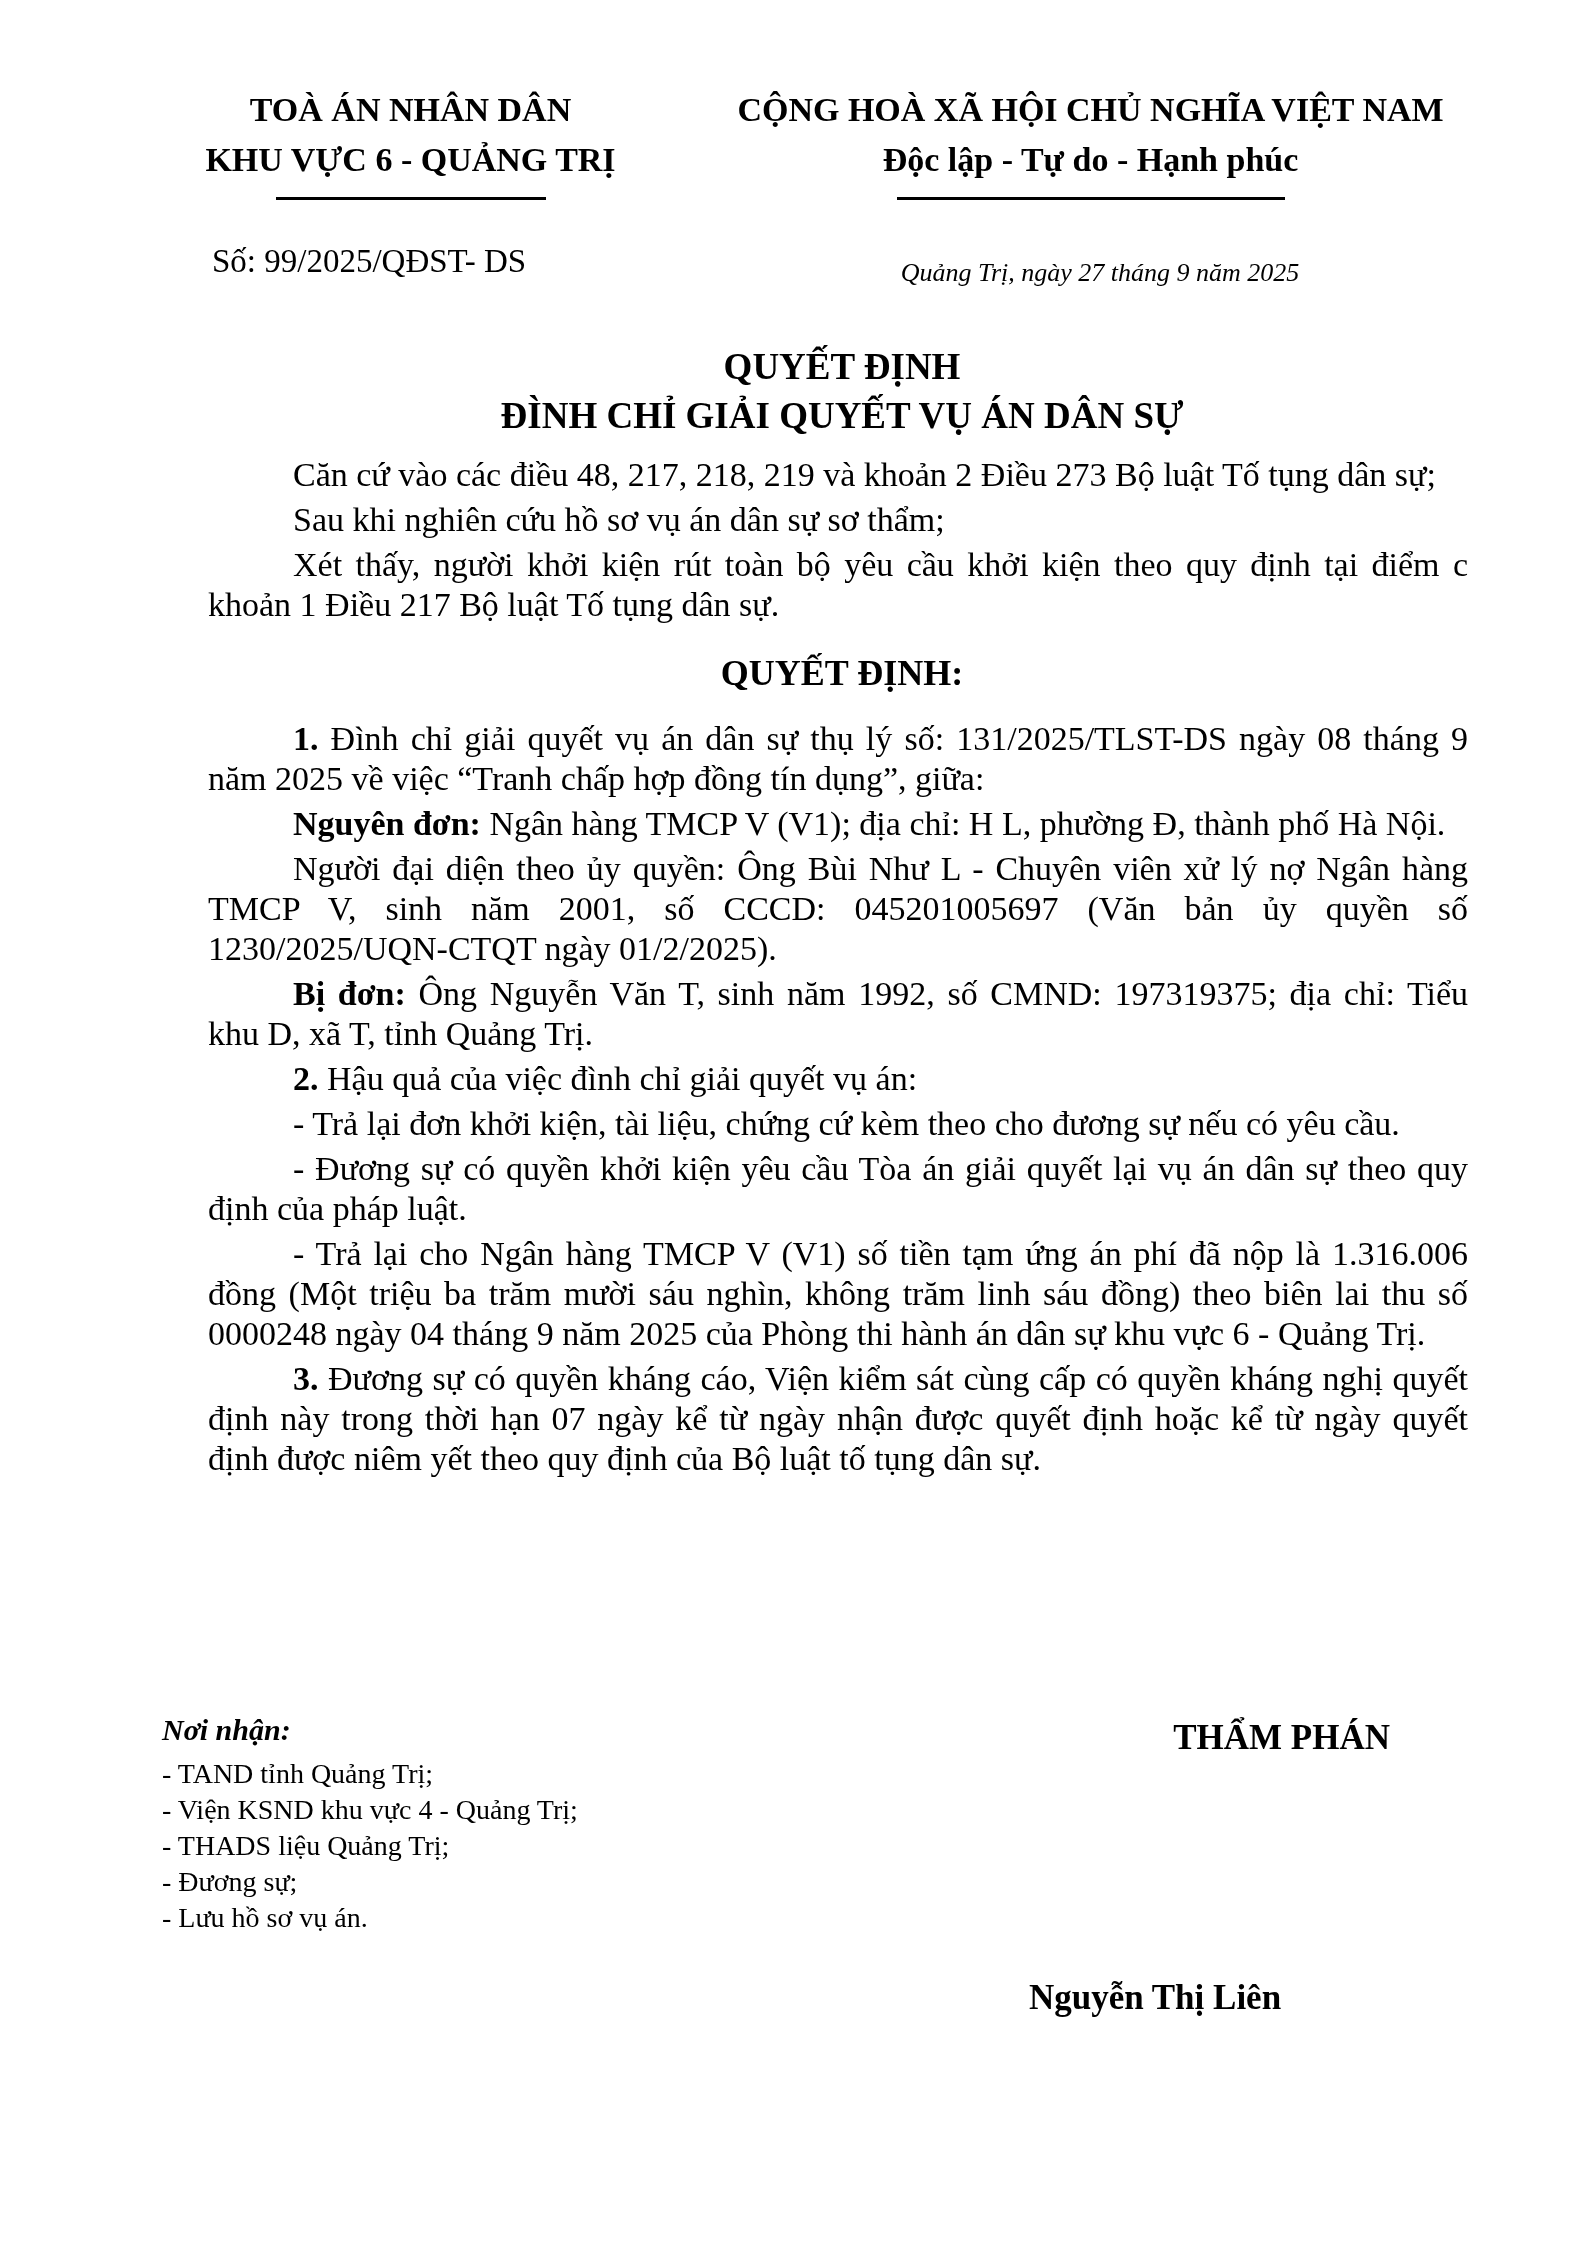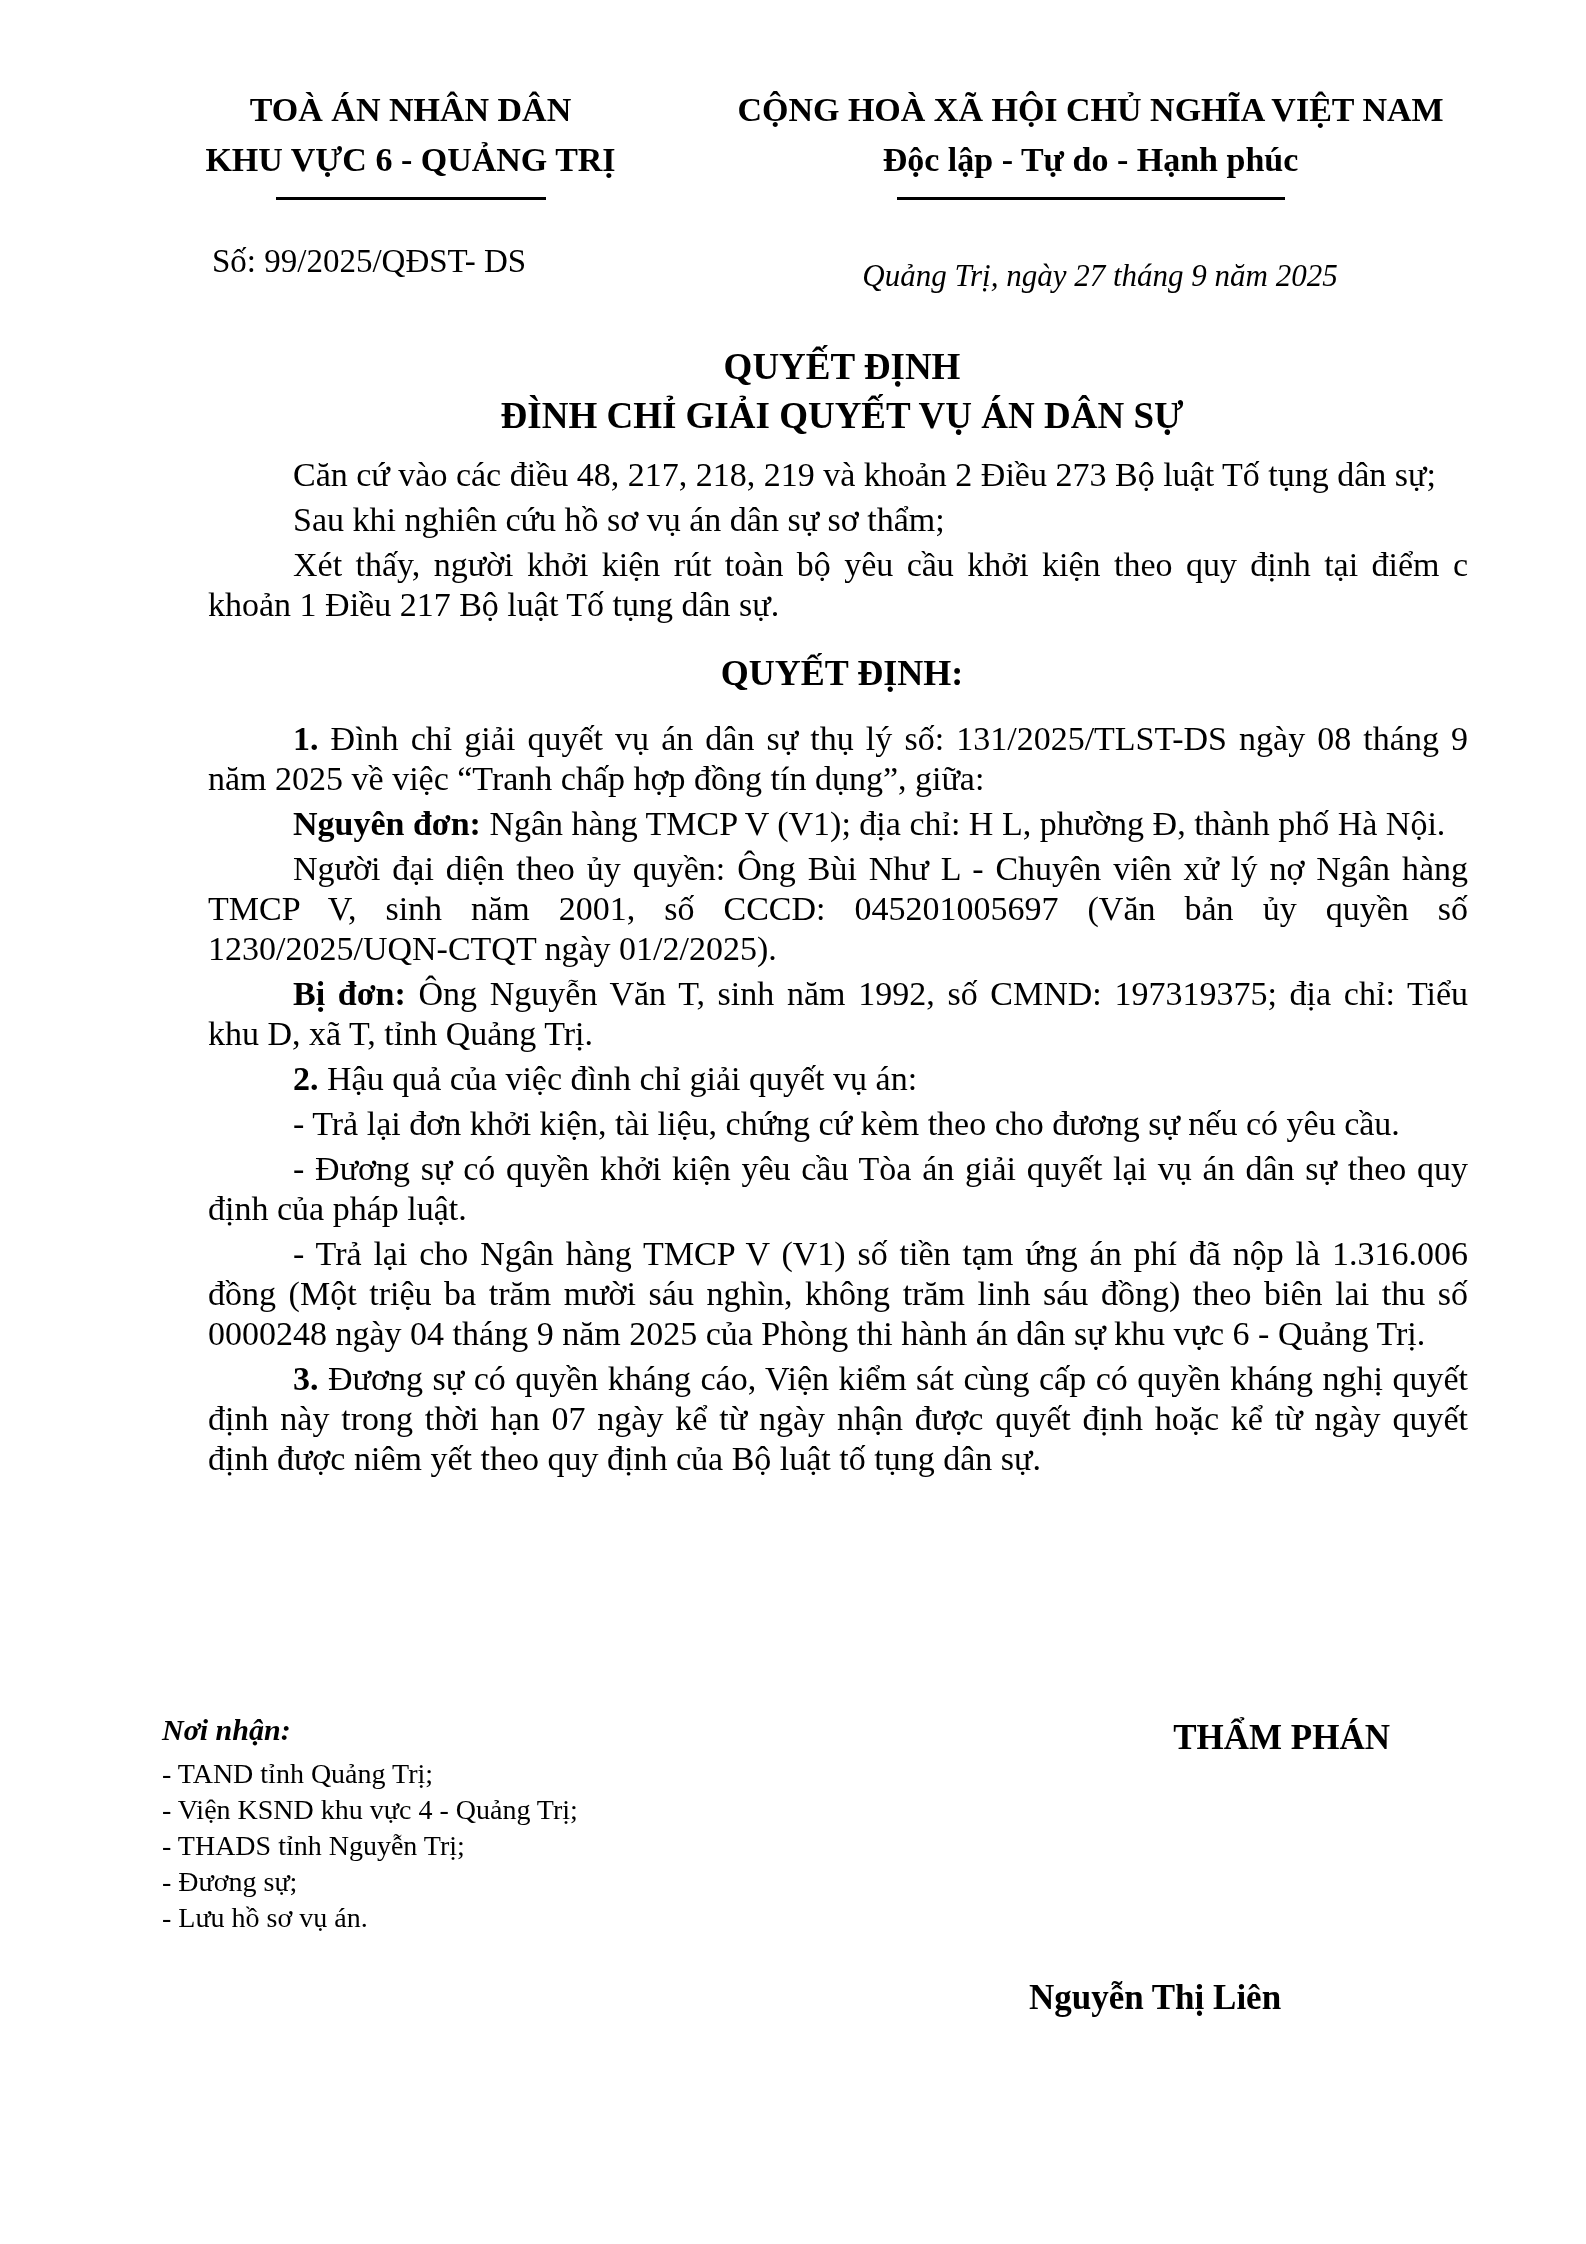--- a/index.html
+++ b/index.html
@@ -25,21 +25,21 @@
   }
   .rule { border-top: 3px solid #000; margin: 12px auto 0; }
   .rule-left  { width: 270px; }
   .rule-right { width: 388px; }
   .doc-number {
     position: absolute; left: 212px; top: 243px;
     font-size: 33px; white-space: nowrap;
   }
   .place-date {
     position: absolute; left: 705px; top: 258px; width: 790px;
-    text-align: center; font-style: italic; font-size: 31px; white-space: nowrap;
+    text-align: center; font-style: italic; font-size: 26px; white-space: nowrap;
   }
   
   .title-block {
     position: absolute; left: 208px; top: 342px; width: 1268px;
     text-align: center; font-weight: bold; font-size: 37px; line-height: 49px;
   }
   
   .body-block {
     position: absolute; left: 208px; top: 455px; width: 1268px;
     font-size: 34px; line-height: 40px; text-align: justify;
@@ -106,21 +106,21 @@
     <p>- Trả lại đơn khởi kiện, tài liệu, chứng cứ kèm theo cho đương sự nếu có yêu cầu.</p>
     <p>- Đương sự có quyền khởi kiện yêu cầu Tòa án giải quyết lại vụ án dân sự theo quy định của pháp luật.</p>
     <p>- Trả lại cho Ngân hàng TMCP V (V1) số tiền tạm ứng án phí đã nộp là 1.316.006 đồng (Một triệu ba trăm mười sáu nghìn, không trăm linh sáu đồng) theo biên lai thu số 0000248 ngày 04 tháng 9 năm 2025 của Phòng thi hành án dân sự khu vực 6 - Quảng Trị.</p>
     <p><b>3.</b> Đương sự có quyền kháng cáo, Viện kiểm sát cùng cấp có quyền kháng nghị quyết định này trong thời hạn 07 ngày kể từ ngày nhận được quyết định hoặc kể từ ngày quyết định được niêm yết theo quy định của Bộ luật tố tụng dân sự.</p>
   </div>
 
   <div class="recipients">
     <div class="recipients-label">Nơi nhận:</div>
     <div>- TAND tỉnh Quảng Trị;</div>
     <div>- Viện KSND khu vực 4 - Quảng Trị;</div>
-    <div>- THADS tỉnh Nguyễn Trị;</div>
+    <div>- THADS liệu Quảng Trị;</div>
     <div>- Đương sự;</div>
     <div>- Lưu hồ sơ vụ án.</div>
   </div>
 
   <div class="judge-title">THẨM PHÁN</div>
   <div class="signer-name">Nguyễn Thị Liên</div>
 
 </div>
 
 </body></html>

